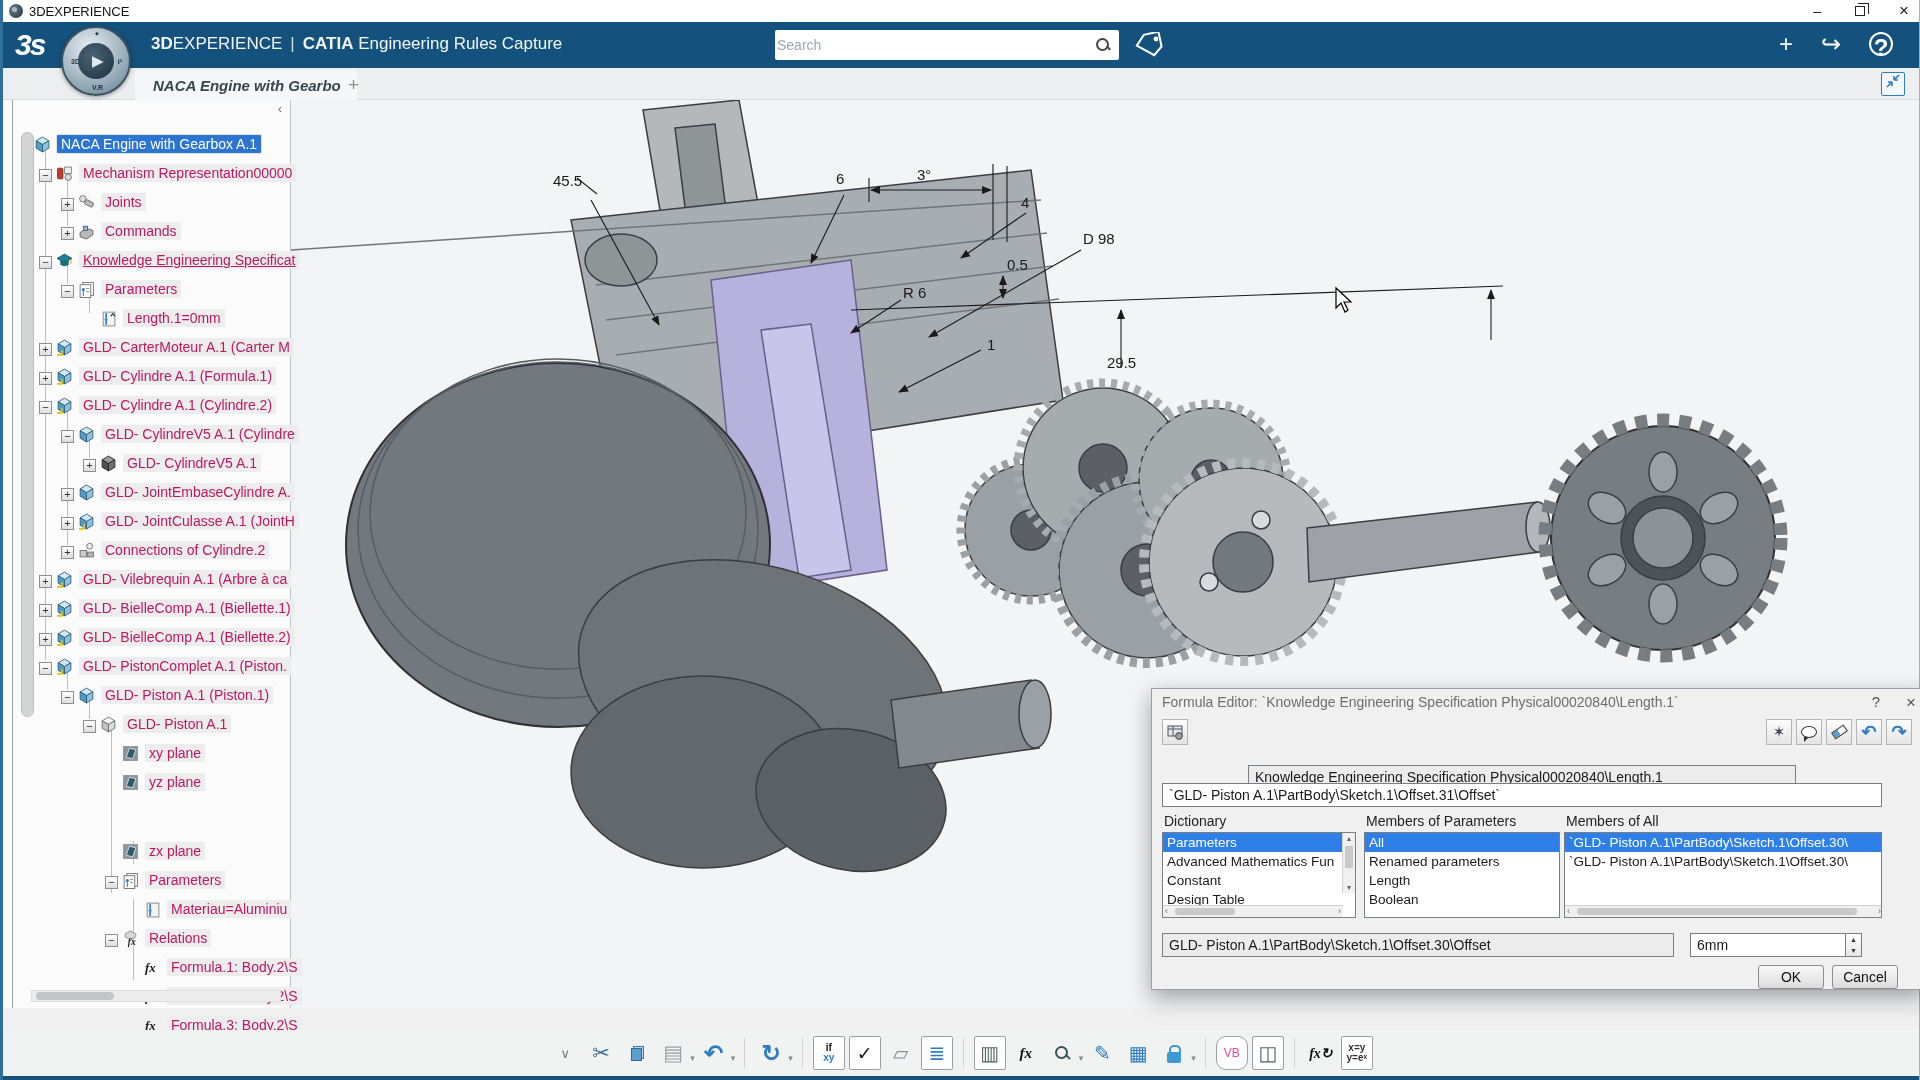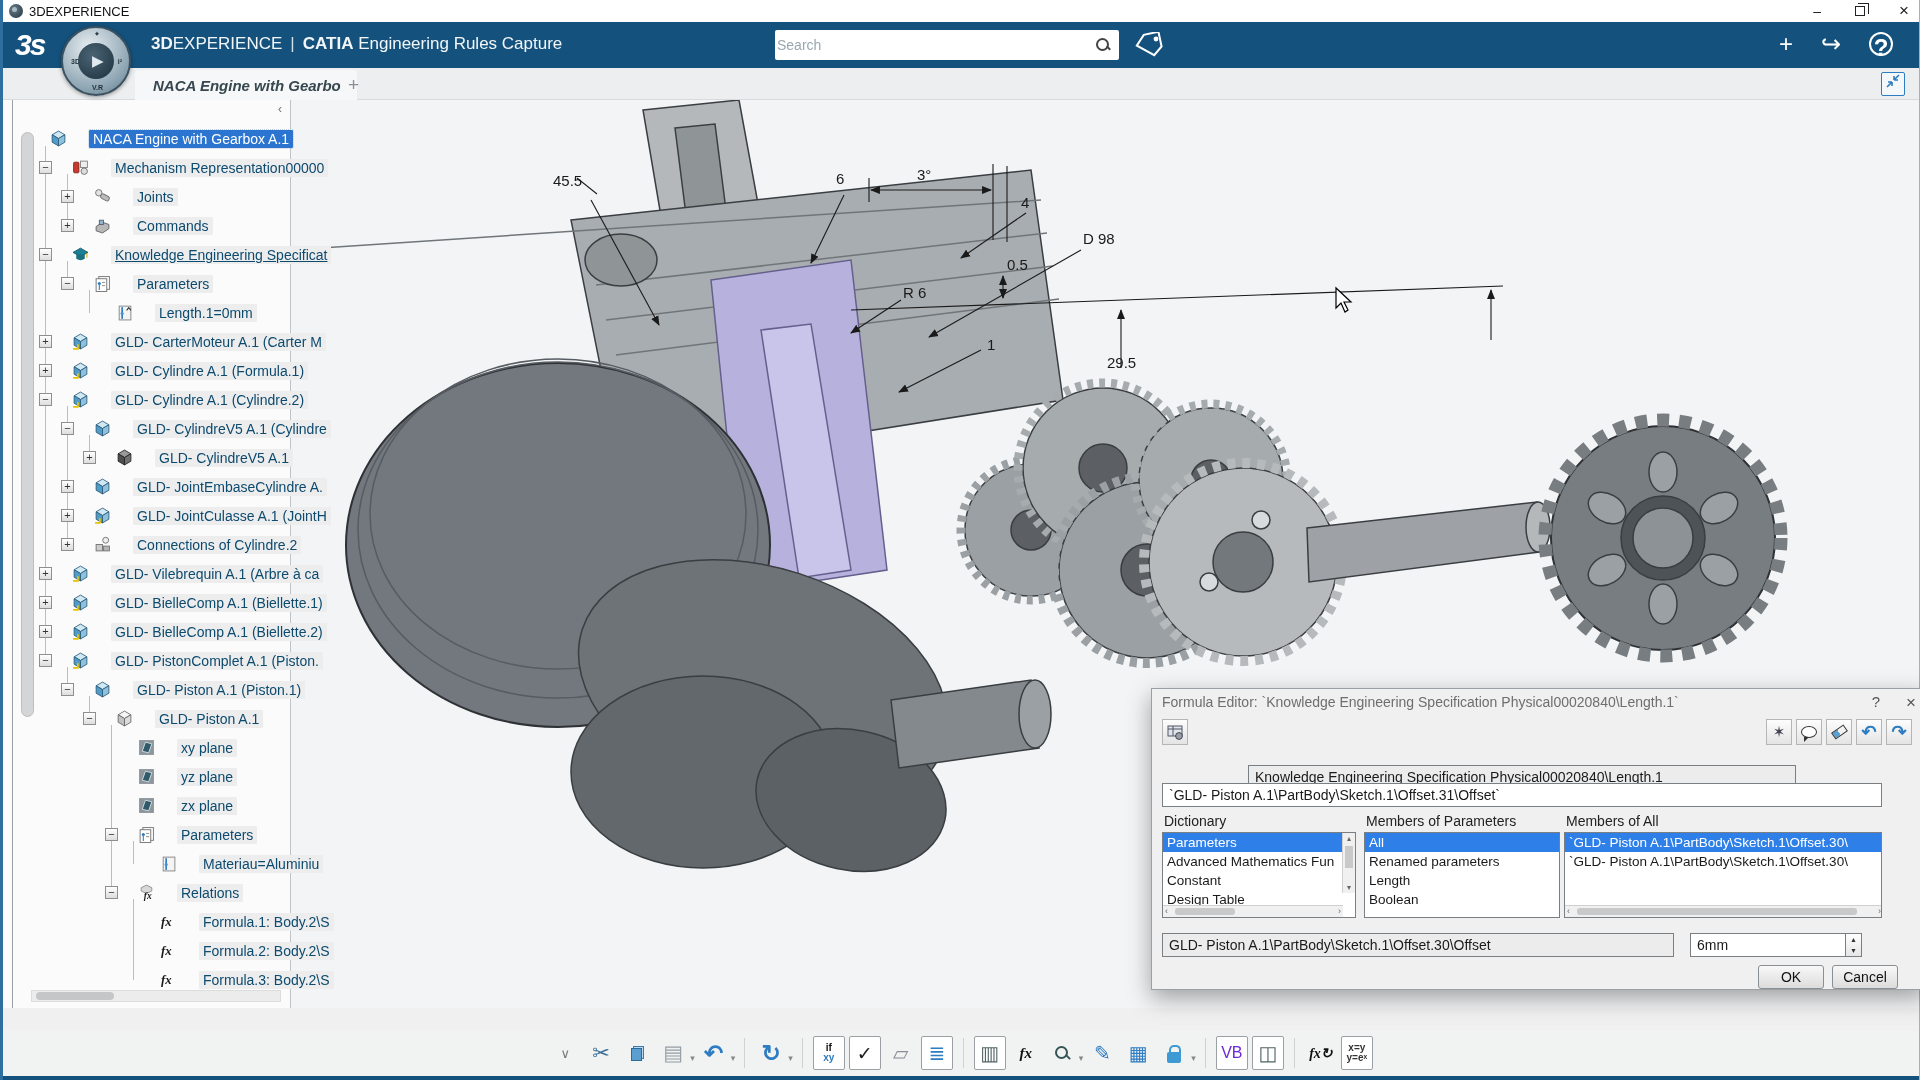--- a/index.html
+++ b/index.html
@@ -51,25 +51,25 @@
   
   .main { position:absolute; left:0; top:100px; width:100%; height:908px; background:#f3f4f5; }
 
   
   .treepanel { position:absolute; left:0; top:0; width:288px; height:908px; background:#fbfbfc; border-right:1px solid #bfc3c6; }
   .treepanel .dockline { position:absolute; left:9px; top:0; width:1px; height:100%; background:#9aa0a4; }
   .panelcollapse { position:absolute; right:8px; top:2px; color:#6b7278; font-size:12px; }
   .vscroll-thumb { position:absolute; left:18px; top:32px; width:13px; height:585px; background:#d4d5d6; border:1px solid #bcbec0; border-radius:7px; }
   .tree-spine { position:absolute; width:1px; background:#bdbdbd; }
   #tree-rows { position:absolute; left:0; top:24px; width:100%; }
-  .tree-row { height:29px; display:flex; align-items:center; white-space:nowrap;gap:16px; }
+  .tree-row { height:29px; display:flex; align-items:flex-end; white-space:nowrap; }
   .expander { width:13px; height:13px; min-width:13px; border:1px solid #8f8f8f; background:linear-gradient(#fff,#ddd); font-size:11px; line-height:10px; text-align:center; color:#333; margin-right:4px; z-index:2; }
   .exp-spacer { width:13px; min-width:13px; margin-right:4px; }
   .tree-icon { width:18px; min-width:18px; height:17px; margin-right:5px; display:inline-flex; align-items:center; }
-  .tree-label { font-size:14px; color:#0c4a6e; background:#ededee; padding:1px 4px; border-radius:1px; }
+  .tree-label { font-size:14px; color:#be185d; background:#ededee; padding:1px 4px; border-radius:1px; }
   .tree-label.sel { background:#2b74d0; color:#fff; outline:1px dotted #bcd; }
   .tree-label.ul { text-decoration:underline; }
   .tree-hscroll { position:absolute; left:28px; bottom:6px; width:250px; height:12px; background:#ececec; border:1px solid #dcdcdc; }
   .tree-hscroll .thumb { position:absolute; left:4px; top:1px; width:78px; height:8px; background:#c4c6c8; border-radius:4px; }
 
   
   .viewport { position:absolute; left:288px; top:0; width:1632px; height:908px; }
   .viewport svg { position:absolute; left:0; top:0; }
   .dimtext { font-size:15px; fill:#1a1a1a; font-family:"Liberation Sans",sans-serif; }
   .axistext { font-size:13px; fill:#333; }
@@ -572,21 +572,21 @@
           <div class="tree-row" style="padding-left: 102px;">
             <span class="exp-spacer"></span>
             <span class="tree-icon">
               <svg width="17" height="17" viewBox="0 0 16 16">
                 <rect x="1" y="1" width="14" height="14" fill="#8d969c"></rect>
                 <polygon points="4,11.5 7,3 13,4.5 10,13" fill="#2e5a6a" stroke="#dfe6ea" stroke-width="0.8"></polygon>
               </svg>
             </span>
             <span class="tree-label">yz plane</span>
           </div>
-          <div class="tree-row" style="padding-left: 102px;">
+          <div class="tree-row" style="padding-left: 102px; margin-top: 40px;">
             <span class="exp-spacer"></span>
             <span class="tree-icon">
               <svg width="17" height="17" viewBox="0 0 16 16">
                 <rect x="1" y="1" width="14" height="14" fill="#8d969c"></rect>
                 <polygon points="4,11.5 7,3 13,4.5 10,13" fill="#2e5a6a" stroke="#dfe6ea" stroke-width="0.8"></polygon>
               </svg>
             </span>
             <span class="tree-label">zx plane</span>
           </div>
           <div class="tree-row" style="padding-left: 102px;">
@@ -772,21 +772,21 @@
         <span class="ic-magdark"></span>
       </span>
       <span class="tbdrop">▾</span>
       <span class="tbico" style="color: rgb(46, 124, 194); font-size: 20px;">✎</span>
       <span class="tbico" style="color: rgb(46, 124, 194); font-size: 20px;">▦</span>
       <span class="tbico">
         <span class="ic-lock"></span>
       </span>
       <span class="tbdrop">▾</span>
       <span class="tbsep"></span>
-      <span class="tbico boxed" style="color: #6d28d9; font-size: 16px;">VB</span>
+      <span class="tbico boxed" style="color: #ec4899; font-size: 12px; border-radius: 10px;">VB</span>
       <span class="tbico boxed" style="color: rgb(85, 102, 102); font-size: 20px;">◫</span>
       <span class="tbsep"></span>
       <span class="tbico" style="color: rgb(17, 17, 17); font-size: 14px; font-style: italic; font-weight: bold; font-family: &quot;Liberation Serif&quot;, serif;">fx↻</span>
       <span class="tbico boxed">
         <span class="tb-lines">
           <span style="color: rgb(51, 51, 51);">x=y</span>
           <span style="color: rgb(51, 51, 51);">y=eˣ</span>
         </span>
       </span>
     </div>

